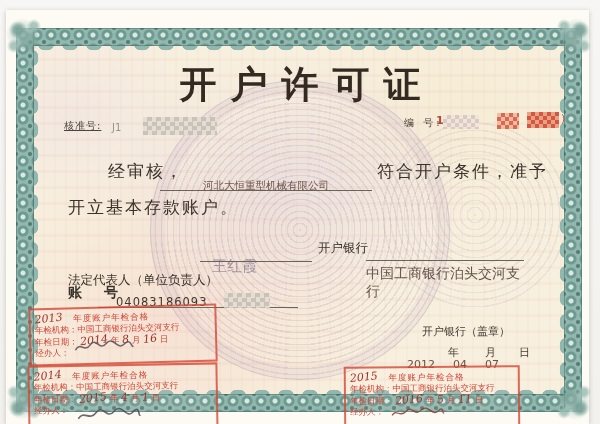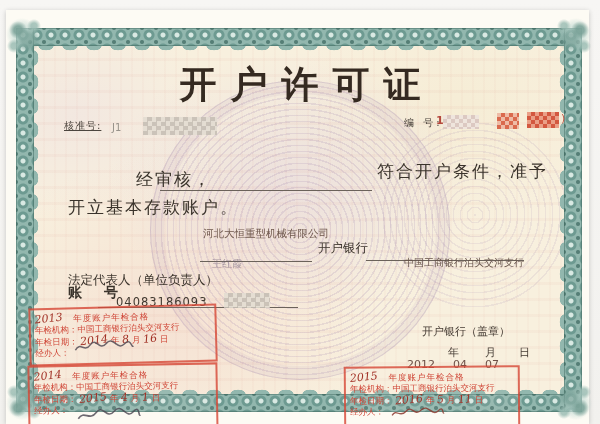--- a/index.html
+++ b/index.html
@@ -125,32 +125,32 @@
   <div class="abs" style="left:112px;top:122px;font-size:10px;color:#97928a;">J1</div>
   <div class="abs mosaic-gray" style="left:143px;top:117px;width:74px;height:18px;"></div>
 
   <div class="abs lbl" style="left:404px;top:116px;font-size:10px;letter-spacing:3px;">编 号:</div>
   <div class="abs" style="left:436px;top:114px;font-size:11px;font-weight:bold;color:#b4473c;">1</div>
   <div class="abs mosaic-pink" style="left:443px;top:115px;width:36px;height:14px;"></div>
   <div class="abs mosaic-red" style="left:497px;top:113px;width:22px;height:16px;"></div>
   <div class="abs mosaic-red2" style="left:527px;top:112px;width:32px;height:16px;"></div>
   <div class="abs" style="left:561px;top:112px;font-size:11px;color:#c05a4a;">)</div>
 
-  <div class="abs big" style="left:136px;top:160px;margin-top:8px;">经审核，</div>
+  <div class="abs big" style="left:108px;top:160px;">经审核，</div>
   <div class="abs u" style="left:160px;top:176px;width:212px;height:14px;"></div>
-  <div class="abs" style="left:160px;top:179px;width:212px;text-align:center;font-size:10.5px;color:#6e574c;margin-top:48px;">河北大恒重型机械有限公司</div>
+  <div class="abs" style="left:160px;top:179px;width:212px;text-align:center;font-size:10.5px;color:#6e574c;">河北大恒重型机械有限公司</div>
   <div class="abs big" style="left:377px;top:160px;">符合开户条件，准予</div>
   <div class="abs big" style="left:68px;top:196px;">开立基本存款账户。</div>
 
   <div class="abs" style="left:68px;top:240px;font-size:12.5px;color:#3c352d;margin-top:32px;">法定代表人（单位负责人）</div>
   <div class="abs u" style="left:200px;top:248px;width:112px;height:13px;"></div>
-  <div class="abs" style="left:212px;top:257px;font-size:10px;color:rgba(110,95,120,.6);">王红霞</div>
+  <div class="abs" style="left:212px;top:257px;font-size:15px;color:rgba(110,95,120,.6);">王红霞</div>
   <div class="abs" style="left:318px;top:240px;font-size:12.5px;color:#3c352d;">开户银行</div>
   <div class="abs u" style="left:366px;top:246px;width:158px;height:14px;"></div>
-  <div class="abs" style="left:366px;top:256px;width:158px;text-align:right;font-size:10px;color:#665249;">中国工商银行泊头交河支行</div>
+  <div class="abs" style="left:366px;top:265px;width:158px;text-align:left;font-size:14px;color:#665249;">中国工商银行泊头交河支行</div>
 
   <div class="abs" style="left:68px;top:284px;font-size:14px;color:#3a332b;letter-spacing:4px;font-weight:bold;">账　号</div>
   <div class="abs u" style="left:98px;top:293px;width:200px;height:14px;"></div>
   <div class="abs" style="left:116px;top:295px;font-size:11.5px;letter-spacing:1px;color:#3f382f;">04083186093</div>
   <div class="abs mosaic-gray" style="left:224px;top:293px;width:46px;height:15px;"></div>
 
   <div class="abs" style="left:422px;top:324px;font-size:11px;color:#463d35;">开户银行（盖章）</div>
   <div class="abs" style="left:448px;top:345px;font-size:11px;color:#463d35;">年</div>
   <div class="abs" style="left:485px;top:345px;font-size:11px;color:#463d35;">月</div>
   <div class="abs" style="left:519px;top:345px;font-size:11px;color:#463d35;">日</div>

